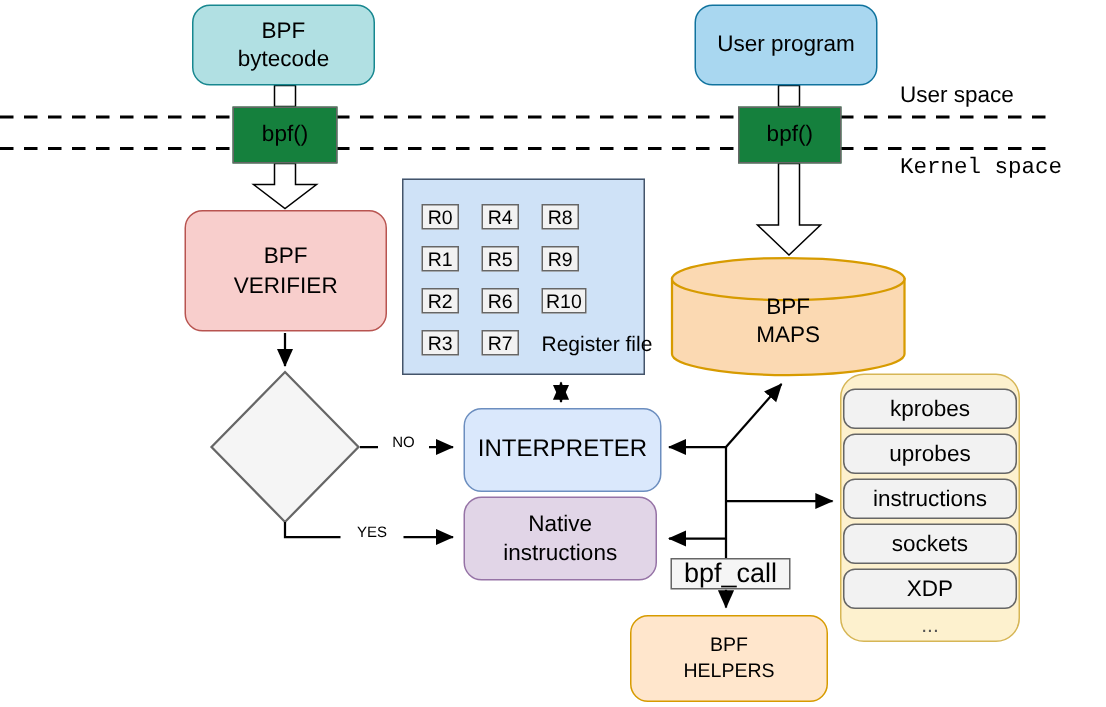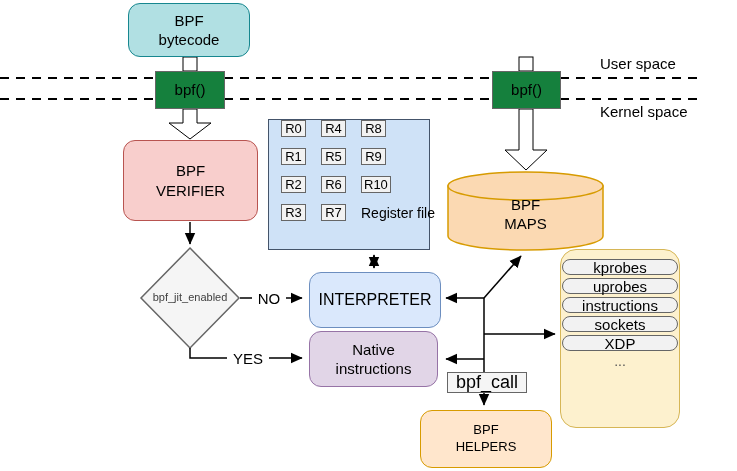--- a/index.html
+++ b/index.html
@@ -10,45 +10,45 @@
         text-align:center;white-space:pre-line;box-sizing:border-box;line-height:1.3;}
   .rounded{border-radius:12px;}
   
   .bytecode{left:128px;top:3px;width:122px;height:54px;background:#b1e0e3;border:1.5px solid #17878f;font-size:15px;}
   .userprog{left:463px;top:3px;width:122px;height:54px;background:#a9d7f0;border:1.5px solid #10739e;font-size:15px;}
   .syscall{background:#15803d;border:1px solid #666;font-size:15px;}
   .syscall.left{left:155px;top:71px;width:70px;height:38px;}
   .syscall.right{left:492px;top:71px;width:69px;height:38px;}
   .space-label{position:absolute;width:130px;text-align:left;font-size:15px;}
   .space-label.user{left:600px;top:55px;}
-  .space-label.kernel{left:600px;top:103px;}
+  .space-label.kernel{left:600px;top:103px;font-family:Liberation Mono, monospace;}
   
   .verifier{left:123px;top:140px;width:135px;height:81px;background:#f8cecc;border:1.5px solid #b85450;font-size:15px;}
   
   .regfile{position:absolute;left:268px;top:119px;width:162px;height:131px;background:#cfe2f7;border:1.5px solid #44546a;box-sizing:border-box;}
-  .reggrid{position:absolute;left:12px;top:0;display:grid;grid-template-columns:27px 27px 72px;grid-auto-rows:17px;column-gap:13px;row-gap:11px;}
+  .reggrid{position:absolute;left:12px;top:16px;display:grid;grid-template-columns:27px 27px 72px;grid-auto-rows:17px;column-gap:13px;row-gap:11px;}
   .reg{min-width:25px;width:fit-content;height:17px;padding:0 2px;background:#f2f2f2;border:1px solid #666;box-sizing:border-box;
        display:flex;align-items:center;justify-content:center;font-size:13px;}
   .regfile-label{font-size:14px;display:flex;align-items:center;white-space:nowrap;}
   
   .jitlabel{left:141px;top:290px;width:98px;font-size:11px;color:#404040;justify-content:center;}
-  .branch{position:absolute;background:#fff;font-size:15px;text-align:center;padding:0 2px;}
+  .branch{position:absolute;background:#fff;font-size:10px;text-align:center;padding:0 2px;}
   .branch.no{left:252px;top:290px;width:30px;}
   .branch.yes{left:227px;top:350px;width:38px;}
   
   .interp{left:309px;top:272px;width:132px;height:56px;background:#dae8fc;border:1.5px solid #6c8ebf;font-size:16px;}
   .native{left:309px;top:331px;width:129px;height:56px;background:#e1d5e7;border:1.5px solid #9673a6;font-size:15px;}
   .mapslabel{left:448px;top:188px;width:155px;height:52px;font-size:15px;}
   .bpfcall{left:447px;top:372px;width:80px;height:21px;background:#f5f5f5;border:1px solid #666;font-size:18px;}
   .helpers{left:420px;top:410px;width:132px;height:58px;background:#ffe6cc;border:1.5px solid #d79b00;font-size:13px;}
   
   .events{position:absolute;left:560px;top:249px;width:120px;height:179px;background:#fdf1ce;border:1.5px solid #d6b656;
           border-radius:16px;box-sizing:border-box;}
   .events-inner{position:absolute;left:1px;right:1px;top:9px;display:flex;flex-direction:column;gap:3px;}
-  .event-item{height:16px;background:#f2f2f2;border:1px solid #666;border-radius:8px;box-sizing:border-box;
+  .event-item{height:27px;background:#f2f2f2;border:1px solid #666;border-radius:8px;box-sizing:border-box;
               display:flex;align-items:center;justify-content:center;font-size:15px;}
   .event-more{height:14px;display:flex;align-items:center;justify-content:center;font-size:14px;color:#555;border:none;background:none;}
 </style>
 </head>
 <body>
 
 <div id="canvas">
 
   <svg id="wires" xmlns="http://www.w3.org/2000/svg">
     <defs>
@@ -82,20 +82,21 @@
     <line x1="484" y1="298" x2="446" y2="298" stroke="#000" stroke-width="1.5" marker-end="url(#arrE)"></line>
     <line x1="484" y1="298" x2="521" y2="256" stroke="#000" stroke-width="1.5" marker-end="url(#arrE)"></line>
     <line x1="484" y1="298" x2="484" y2="372" stroke="#000" stroke-width="1.5"></line>
     <line x1="484" y1="334" x2="555" y2="334" stroke="#000" stroke-width="1.5" marker-end="url(#arrE)"></line>
     <line x1="484" y1="359" x2="446" y2="359" stroke="#000" stroke-width="1.5" marker-end="url(#arrE)"></line>
     <line x1="484" y1="393" x2="484" y2="405" stroke="#000" stroke-width="1.5" marker-end="url(#arrE)"></line>
   </svg>
 
   <div class="node rounded bytecode">BPF
 bytecode</div>
+  <div class="node rounded userprog">User program</div>
   <div class="node syscall left">bpf()</div>
   <div class="node syscall right">bpf()</div>
 
   <div class="space-label user">User space</div>
   <div class="space-label kernel">Kernel space</div>
 
   <div class="node rounded verifier">BPF
 VERIFIER</div>
 
   <div class="regfile">
@@ -108,21 +109,20 @@
       <span class="reg">R9</span>
       <span class="reg">R2</span>
       <span class="reg">R6</span>
       <span class="reg">R10</span>
       <span class="reg">R3</span>
       <span class="reg">R7</span>
       <span class="regfile-label">Register file</span>
     </div>
   </div>
 
-  <div class="node jitlabel">bpf_jit_enabled</div>
   <div class="branch no">NO</div>
   <div class="branch yes">YES</div>
 
   <div class="node rounded native">Native
 instructions</div>
   <div class="node rounded interp">INTERPRETER</div>
 
   <div class="node mapslabel">BPF
 MAPS</div>
   <div class="node bpfcall">bpf_call</div>

